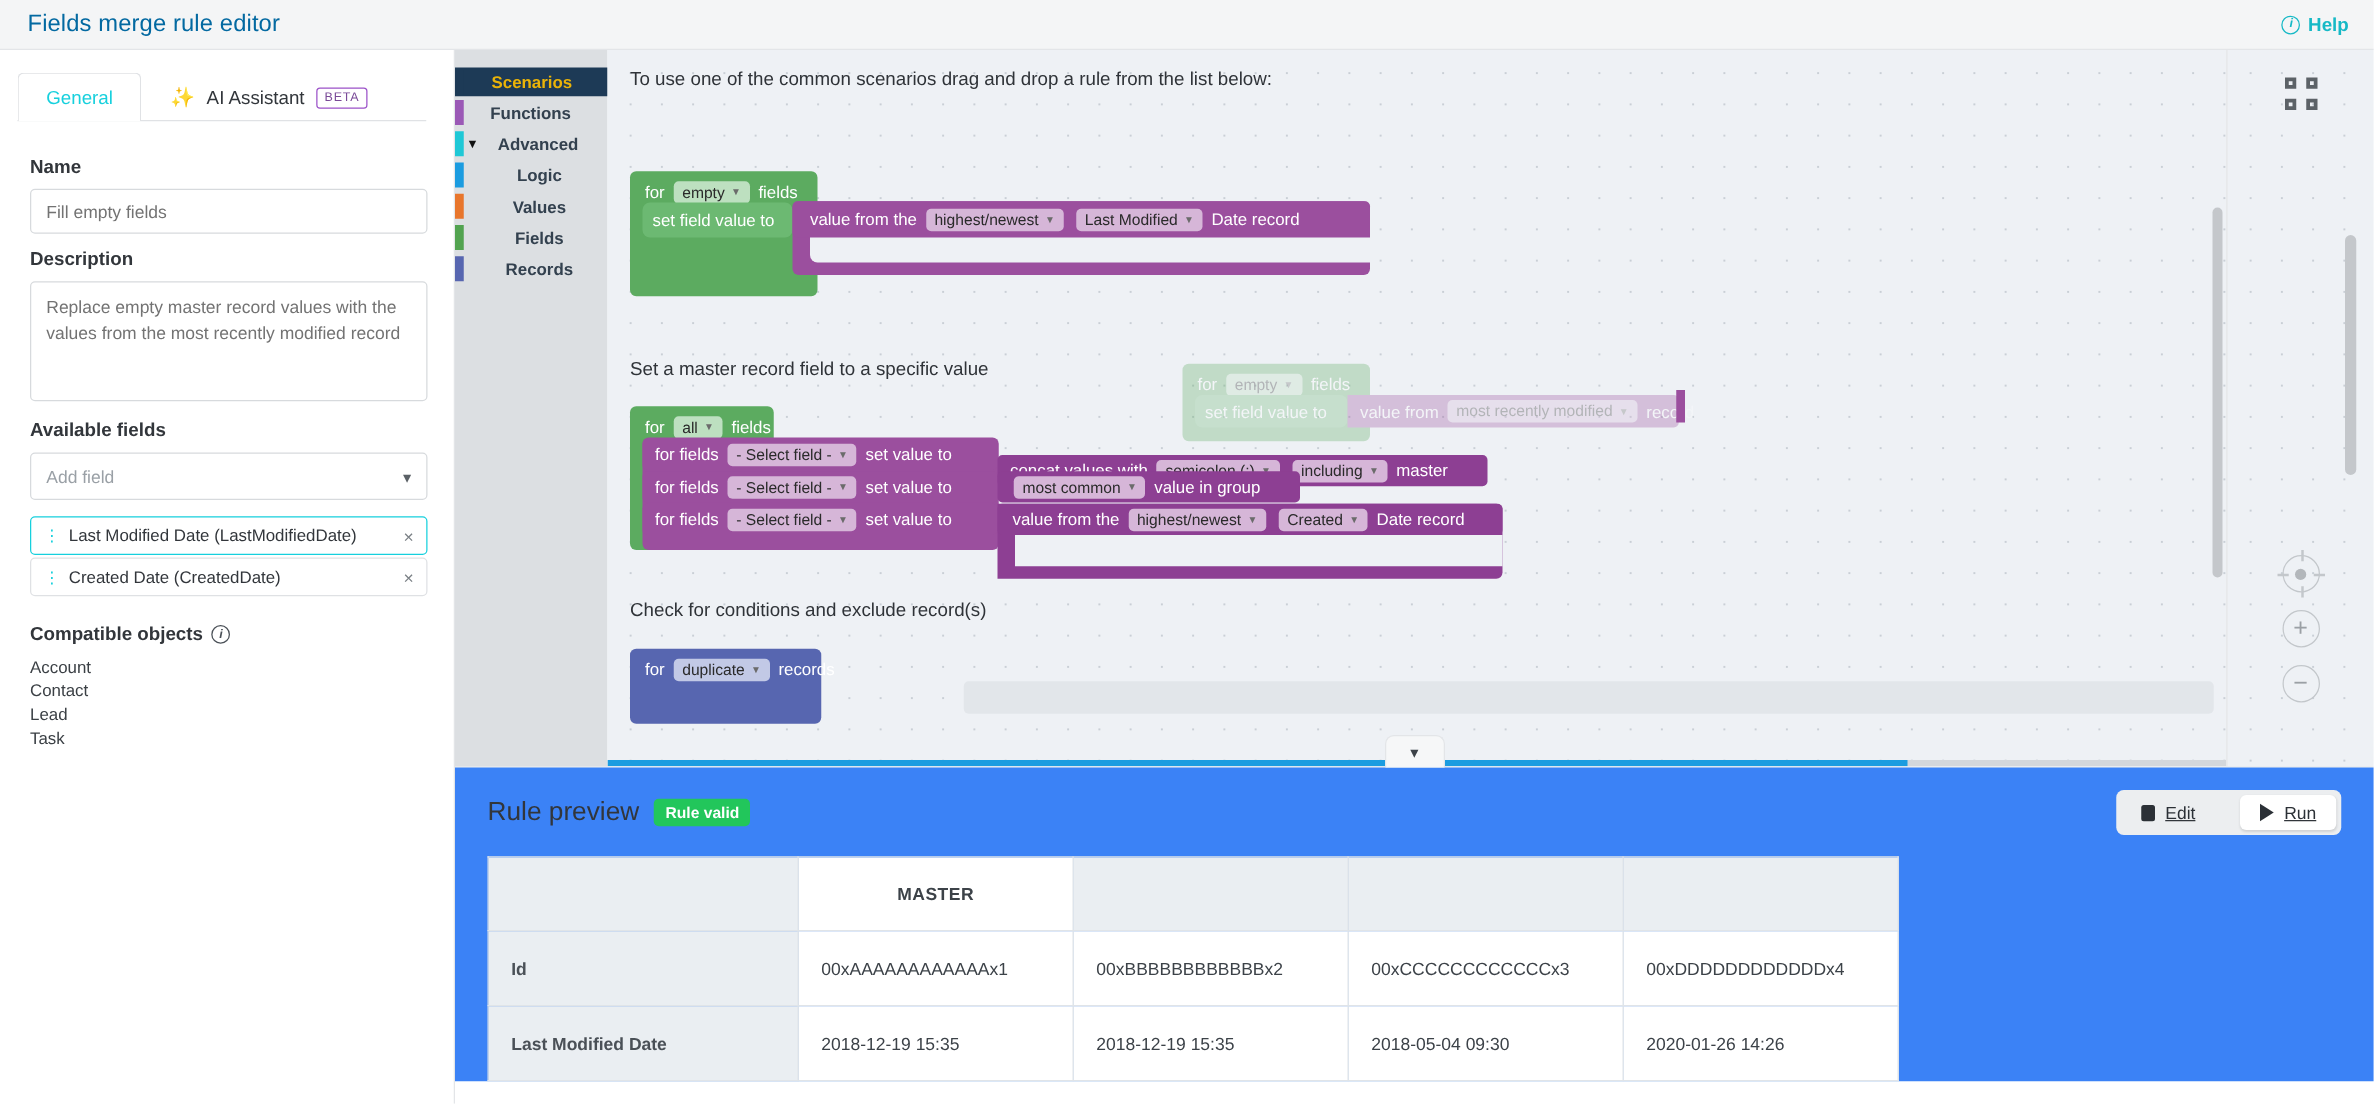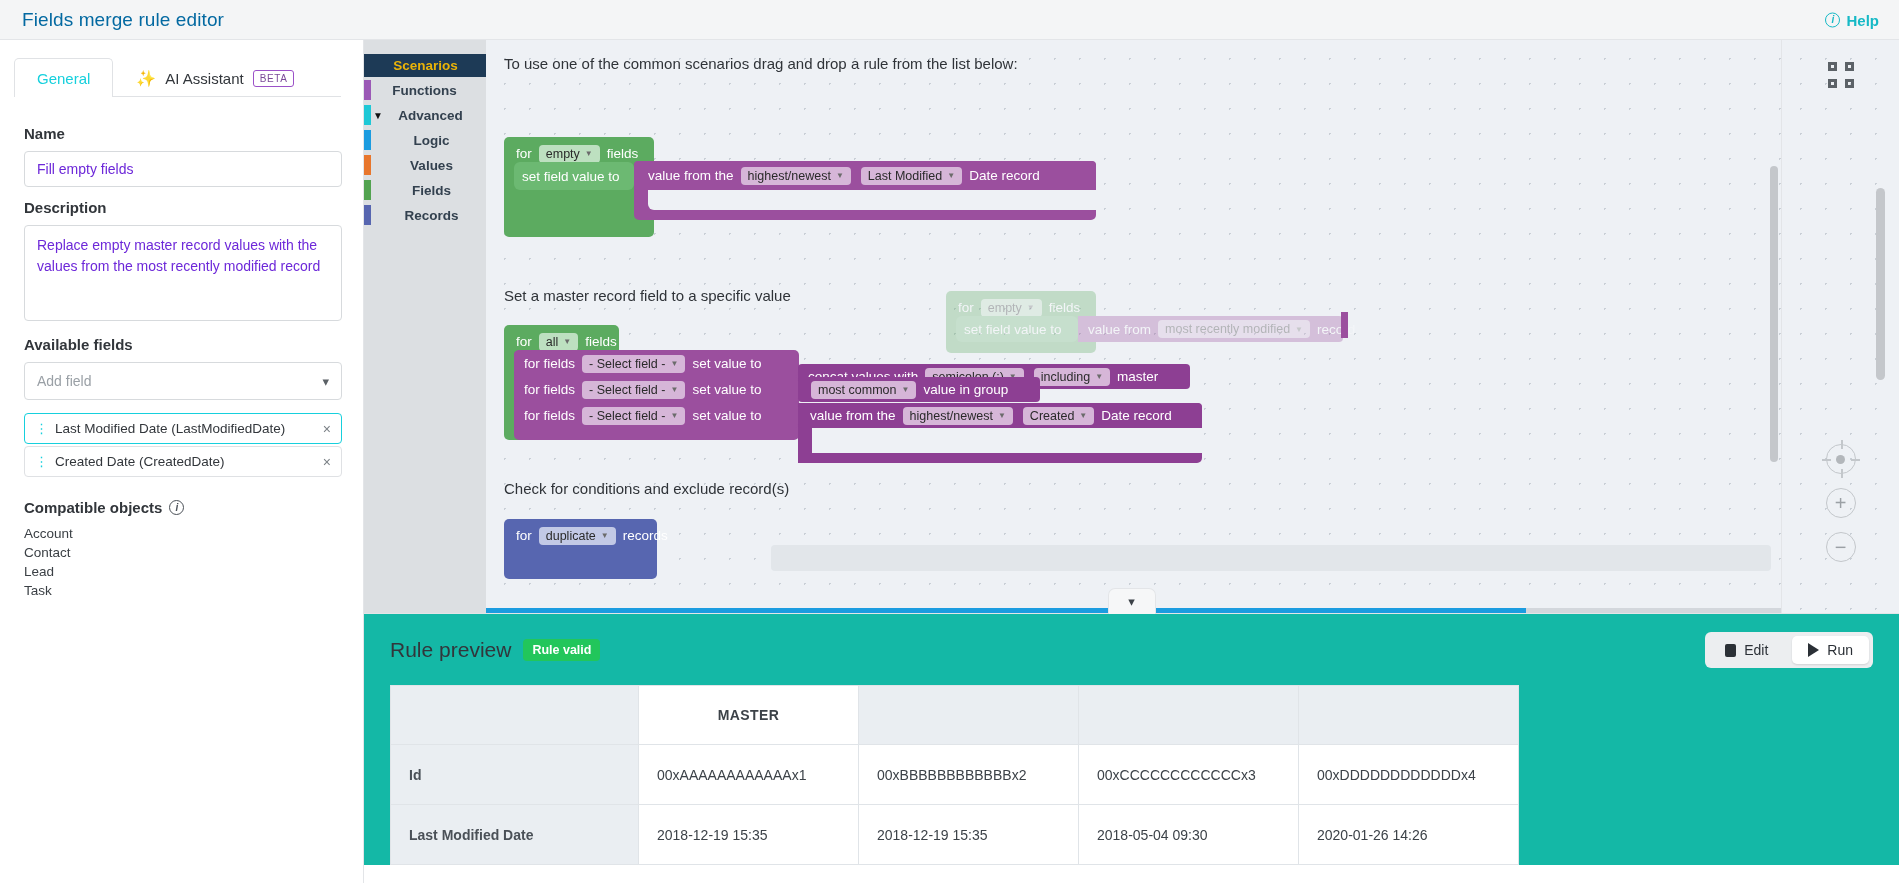--- a/index.html
+++ b/index.html
@@ -63,21 +63,21 @@
   .beta-badge {
     border: 1px solid #9b51c8; color: #7a4a98; font-size: 10px;
     padding: 2px 6px; border-radius: 3px; letter-spacing: .6px;
   }
   .wand-icon { font-size: 16px; line-height: 1; color: #32363b; }
 
   .lp-body { padding: 16px 0 0 24px; }
   .field-label { font-weight: bold; font-size: 15px; margin: 12px 0 9px; }
   .text-input, .textarea, .select-box {
     width: 318px; border: 1px solid #d7dadd; border-radius: 4px;
-    padding: 9px 12px; font-size: 14px; color: #6d28d9;
+    padding: 9px 12px; font-size: 14px; color: #737373;
     font-family: "Liberation Sans", sans-serif; background: #fff;
     outline: none;
   }
   .textarea { height: 96px; resize: none; line-height: 1.5; }
   .select-box {
     display: flex; align-items: center; justify-content: space-between;
     color: #9aa0a6; cursor: pointer; height: 38px;
   }
   .chev { color: #5b6166; font-size: 13px; }
 
@@ -192,30 +192,30 @@
   .target-ic .dot { width: 9px; height: 9px; border-radius: 50%; background: #b3b7bb; }
   .target-ic .cross { position: absolute; background: #c3c7cb; }
   .zoomin-ic { top: 448px; }
   .zoomout-ic { top: 492px; }
   .ctrl-vscroll {
     position: absolute; right: 14px; top: 148px; width: 9px; height: 192px;
     background: #c4c7cb; border-radius: 5px;
   }
 
   
-  .preview { padding: 18px 26px 0 26px; background: #14b8a6; position: relative; }
+  .preview { padding: 18px 26px 0 26px; background: #3b82f6; position: relative; }
   .pv-head { display: flex; align-items: center; gap: 12px; }
   .pv-title { font-size: 21px; color: #32363b; }
   .pv-badge {
     background: #22c65b; color: #fff; font-size: 12.5px; font-weight: bold;
     padding: 4px 9px; border-radius: 4px;
   }
   .pv-actions {
     margin-left: auto; background: #eceef0; border-radius: 6px; padding: 4px;
-    display: flex; gap: 8px;
+    display: flex; gap: 20px; text-decoration: underline;
   }
   .pv-btn {
     display: flex; align-items: center; gap: 8px; padding: 6px 16px;
     border-radius: 5px; font-size: 14px; color: #2b3036; cursor: pointer;
   }
   .pv-btn.active { background: #fff; box-shadow: 0 1px 2px rgba(0,0,0,.12); }
   .sq-ic { width: 11px; height: 13px; background: #2b3036; border-radius: 2px; }
   .play-ic {
     width: 0; height: 0; border-left: 11px solid #2b3036;
     border-top: 7px solid transparent; border-bottom: 7px solid transparent;

